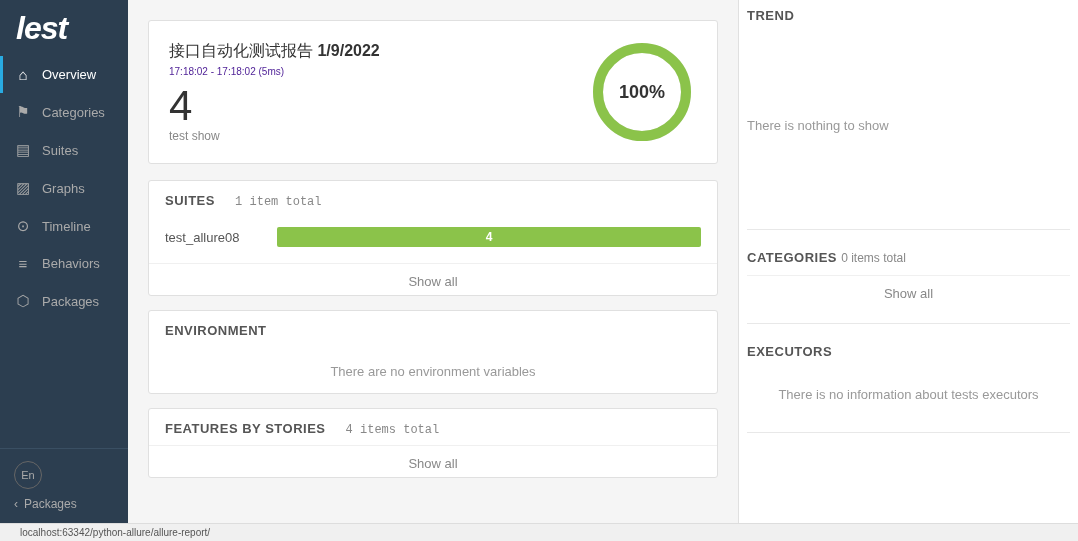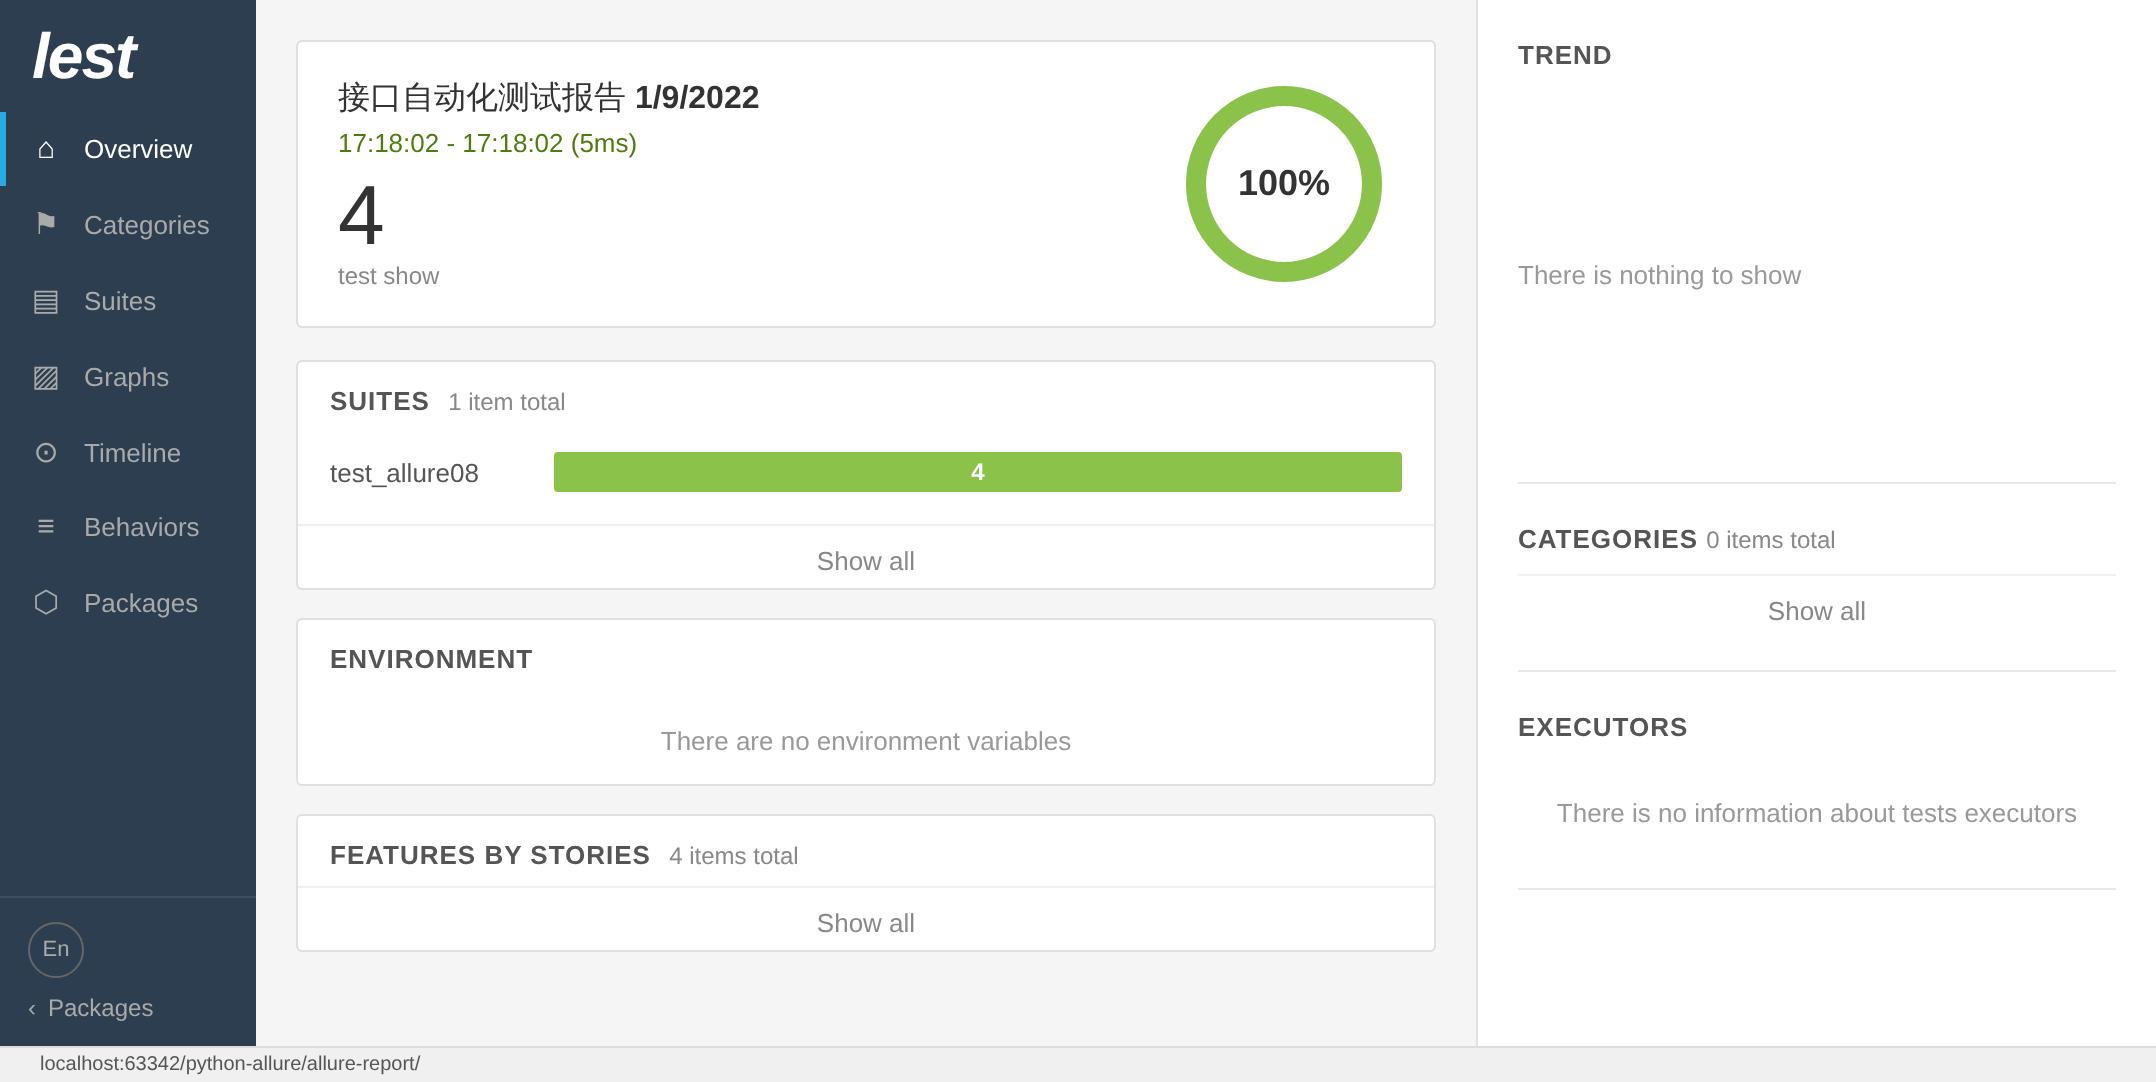--- a/index.html
+++ b/index.html
@@ -77,42 +77,42 @@
     .left-panel {
       flex: 1;
       padding: 20px;
       overflow-y: auto;
       background: #f5f5f5;
     }
 
     
     .right-panel {
       width: 340px;
-      padding: 20px;
+      padding: 8px;
       border-left: 1px solid #e0e0e0;
       background: #fff;
       overflow-y: auto;
       flex-shrink: 0;
     }
 
     
     .report-header-card {
       background: #fff;
       border: 1px solid #e0e0e0;
       border-radius: 3px;
       padding: 16px 20px;
       display: flex;
       align-items: center;
       justify-content: space-between;
       margin-bottom: 16px;
     }
     .report-title-block {}
     .report-title { font-size: 16px; color: #333; margin-bottom: 4px; }
     .report-title strong { font-weight: 600; }
-    .report-date { font-size: 13px; color: #4d7c0f; margin-bottom: 8px; }
+    .report-date { font-size: 10px; color: #4c1d95; margin-bottom: 8px; }
     .test-count { font-size: 42px; font-weight: 300; color: #333; line-height: 1; }
     .test-cases-label { font-size: 12px; color: #888; margin-top: 2px; }
 
     
     .donut-wrapper {
       position: relative;
       width: 110px; height: 110px;
     }
     .donut-wrapper svg { width: 110px; height: 110px; }
     .donut-center {
@@ -138,21 +138,22 @@
       color: #555;
       text-transform: uppercase;
       letter-spacing: 0.5px;
     }
     .section-header .count-label {
       font-weight: 400;
       color: #888;
       font-size: 12px;
       text-transform: none;
       letter-spacing: 0;
-      margin-left: 5px;
+      margin-left: 16px;
+      font-family: Liberation Mono, monospace;
     }
     .section-body {
       padding: 4px 16px 10px;
     }
 
     
     .suite-row {
       display: flex;
       align-items: center;
       gap: 12px;

